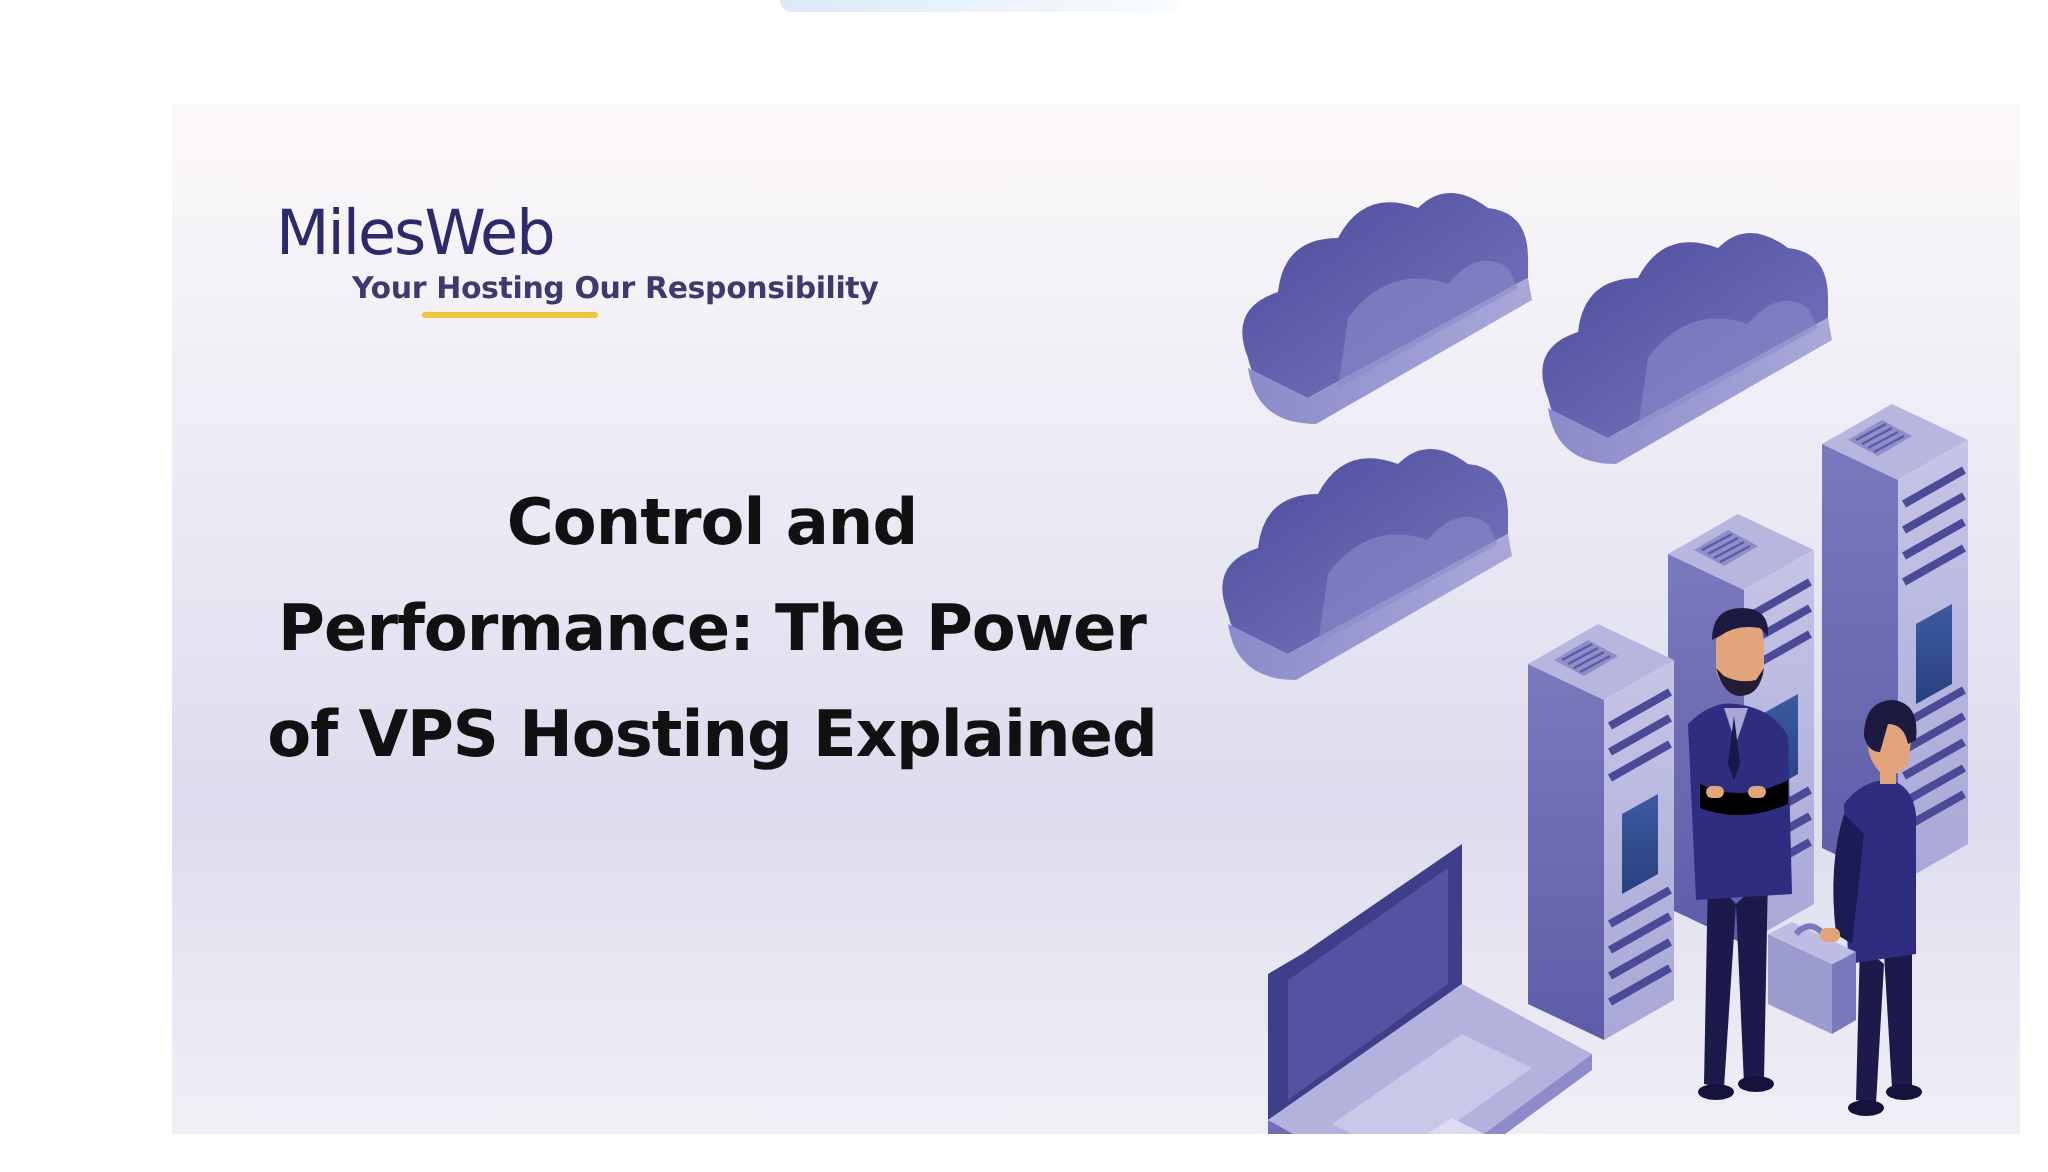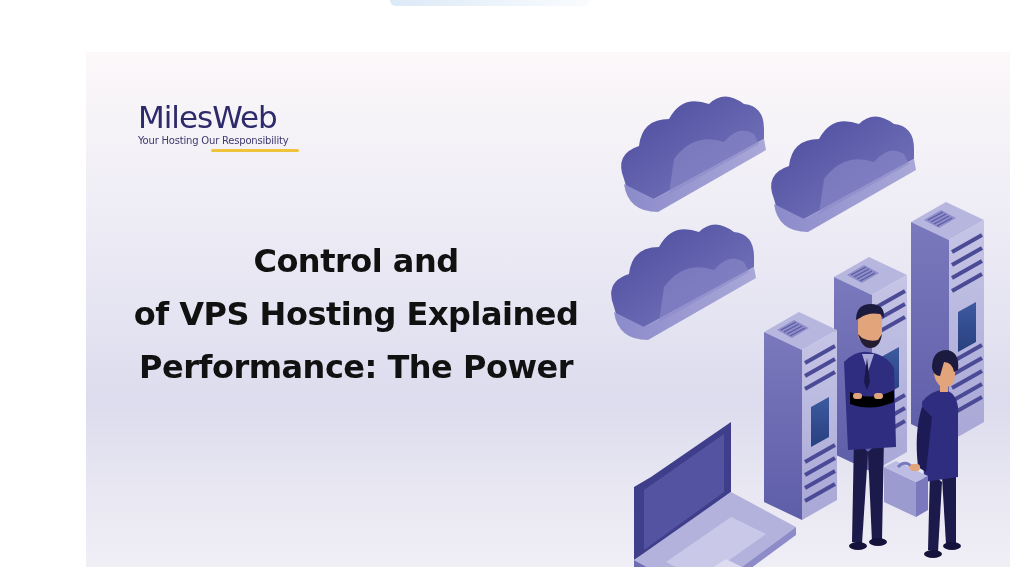--- a/index.html
+++ b/index.html
@@ -2,42 +2,42 @@
 <html><head>
 <meta charset="utf-8">
 <style>
   html, body { margin:0; padding:0; }
   body { width:1024px; height:586px; background:#ffffff; position:relative; overflow:hidden; font-family:"DejaVu Sans", sans-serif; }
   .top-smudge { position:absolute; left:390px; top:0; width:200px; height:6px; background:linear-gradient(90deg, rgba(190,215,240,0.55), rgba(230,240,250,0.2)); border-radius:0 0 6px 6px; }
   .banner { position:absolute; left:86px; top:52px; width:924px; height:515px;
     background:linear-gradient(180deg, #fcf8fa 0%, #f1eff6 25%, #e3e2f1 55%, #dcdcee 68%, #e8e7f2 85%, #f0eff6 100%); overflow:hidden; }
   .logo { position:absolute; left:52px; top:48px; }
   .logo-name { font-family:"DejaVu Sans", sans-serif; font-size:31px; font-weight:normal; color:#2d2a6b; letter-spacing:-1px; line-height:34px; }
-  .logo-tag { font-family:"DejaVu Sans", sans-serif; font-size:10px; font-weight:normal; color:#3d3a6e; letter-spacing:-0.2px; margin-top:1px; }
+  .logo-tag { font-family:"DejaVu Sans", sans-serif; font-size:15px; font-weight:bold; color:#3d3a6e; letter-spacing:-0.2px; margin-top:1px;margin-left:38px; }
   .logo-line { margin-left:73px; margin-top:3px; width:88px; height:3px; background:#f0c43a; border-radius:2px; }
   .headline { position:absolute; left:0; top:183px; width:540px; text-align:center; font-family:"DejaVu Sans", sans-serif; font-weight:bold; color:#111111; font-size:32px; line-height:53px; letter-spacing:-0.5px; }
   .illustration { position:absolute; left:520px; top:20px; width:404px; height:495px; }
 </style>
 </head>
 <body>
 
 <div class="top-smudge"></div>
 
 <div class="banner">
 
   <div class="logo">
     <div class="logo-name">MilesWeb</div>
     <div class="logo-tag">Your Hosting Our Responsibility</div>
     <div class="logo-line"></div>
   </div>
 
   <div class="headline">
     <div>Control and</div>
+    <div>Performance: The Power</div>
     <div>of VPS Hosting Explained</div>
-    <div>Performance: The Power</div>
   </div>
 
   <svg class="illustration" viewBox="0 0 404 495" xmlns="http://www.w3.org/2000/svg">
     <defs>
       <linearGradient id="cloudTop" x1="0" y1="0" x2="1" y2="1">
         <stop offset="0" stop-color="#4b4a9c"></stop>
           <stop offset="1" stop-color="#7b7ac0"></stop>
       </linearGradient>
       <linearGradient id="cloudSide" x1="0" y1="0" x2="1" y2="0">
         <stop offset="0" stop-color="#8c8bcb"></stop>

